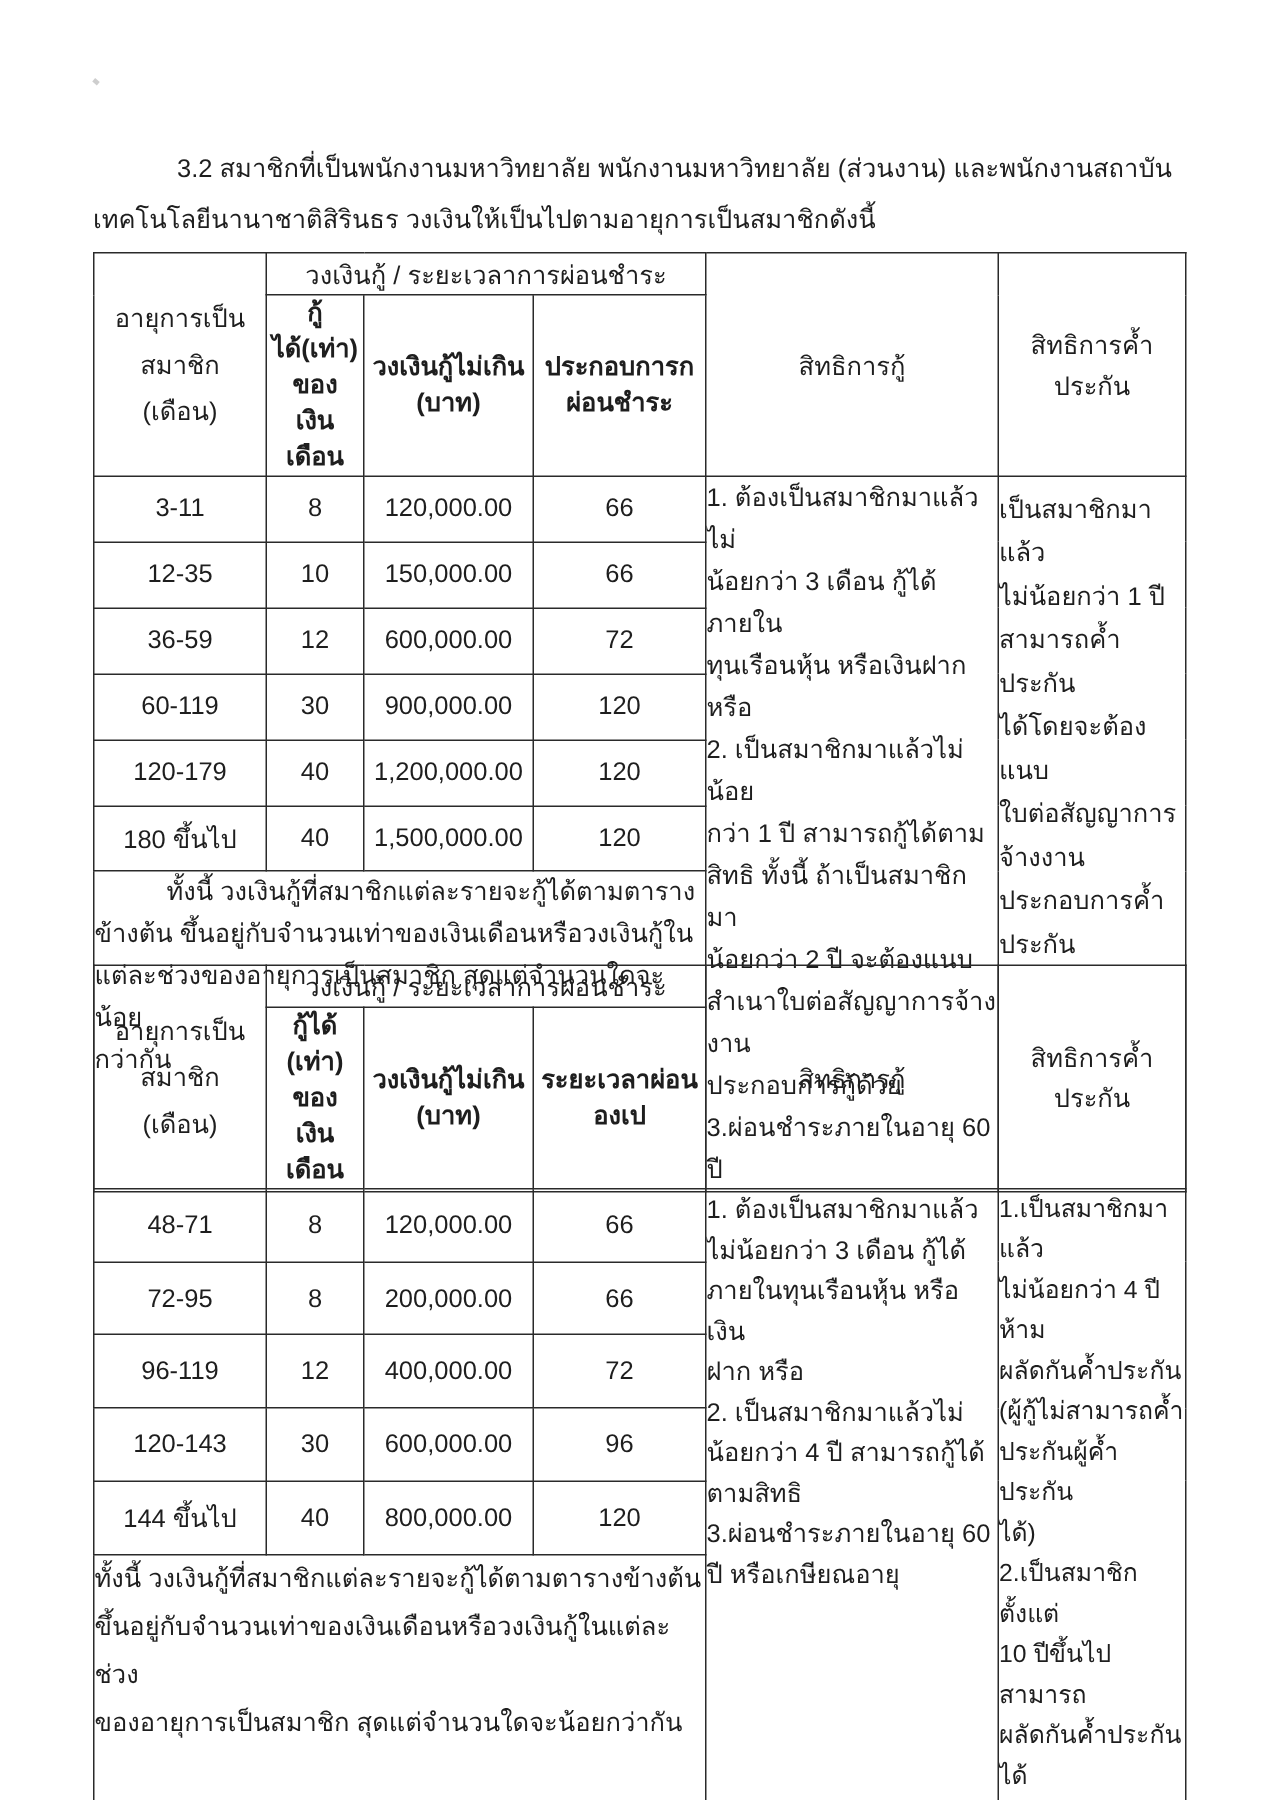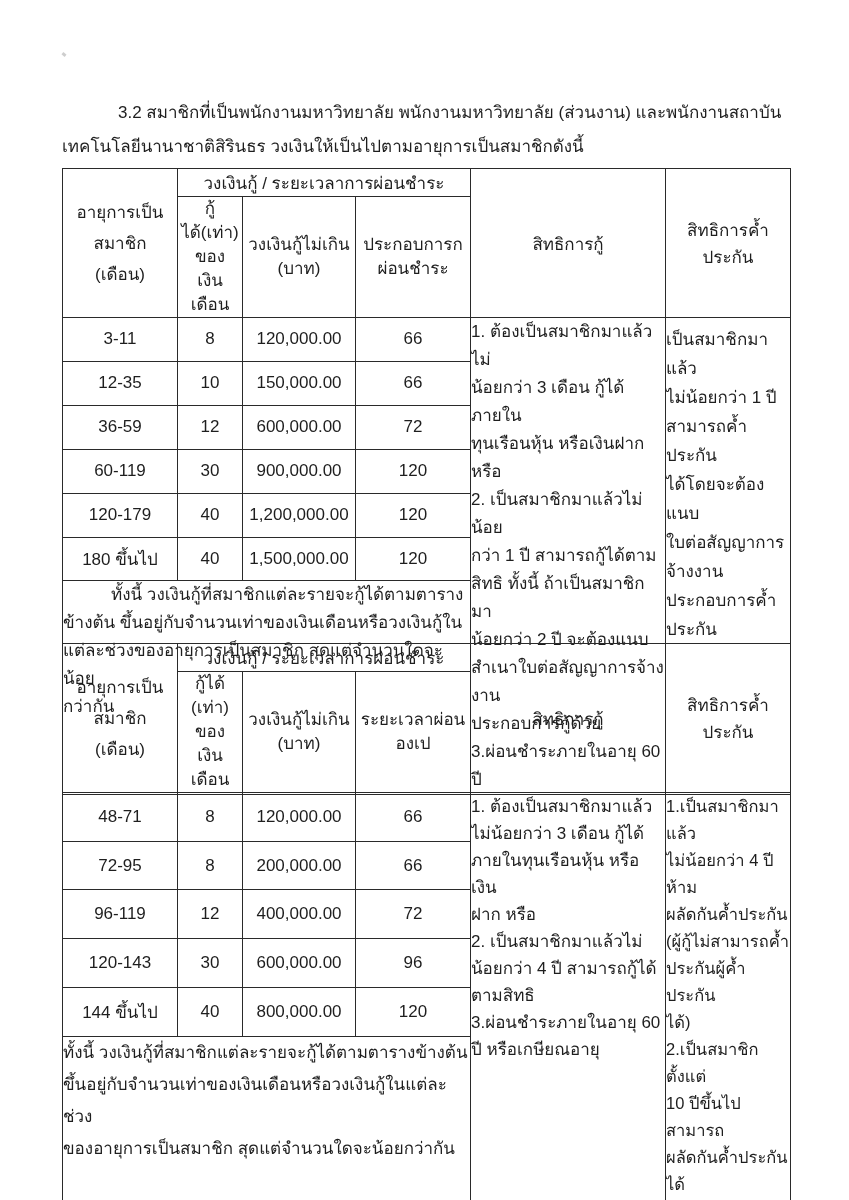--- a/index.html
+++ b/index.html
@@ -49,21 +49,21 @@
   }
   .ml { white-space: pre-line; }
   .hdr {
     text-align: center;
     vertical-align: middle;
     font-size: 17px;
   }
   .hdr-age   { line-height: 31px; }
   .hdr-sub   { line-height: 24px; }
   .r-span { height: 28px; }
-  .r-sub  { height: 72px; }
+  .r-sub  { height: 72px; font-weight: bold; }
   .r-data { height: 29px; padding-left: 28px; }
   .t1 .r-note { height: 111px; margin-top: 43px; }
   .t2 .r-note { height: 161px; }
   .cell-data {
     text-align: center;
     vertical-align: middle;
   }
   .rights {
     vertical-align: top;
     text-align: left;

